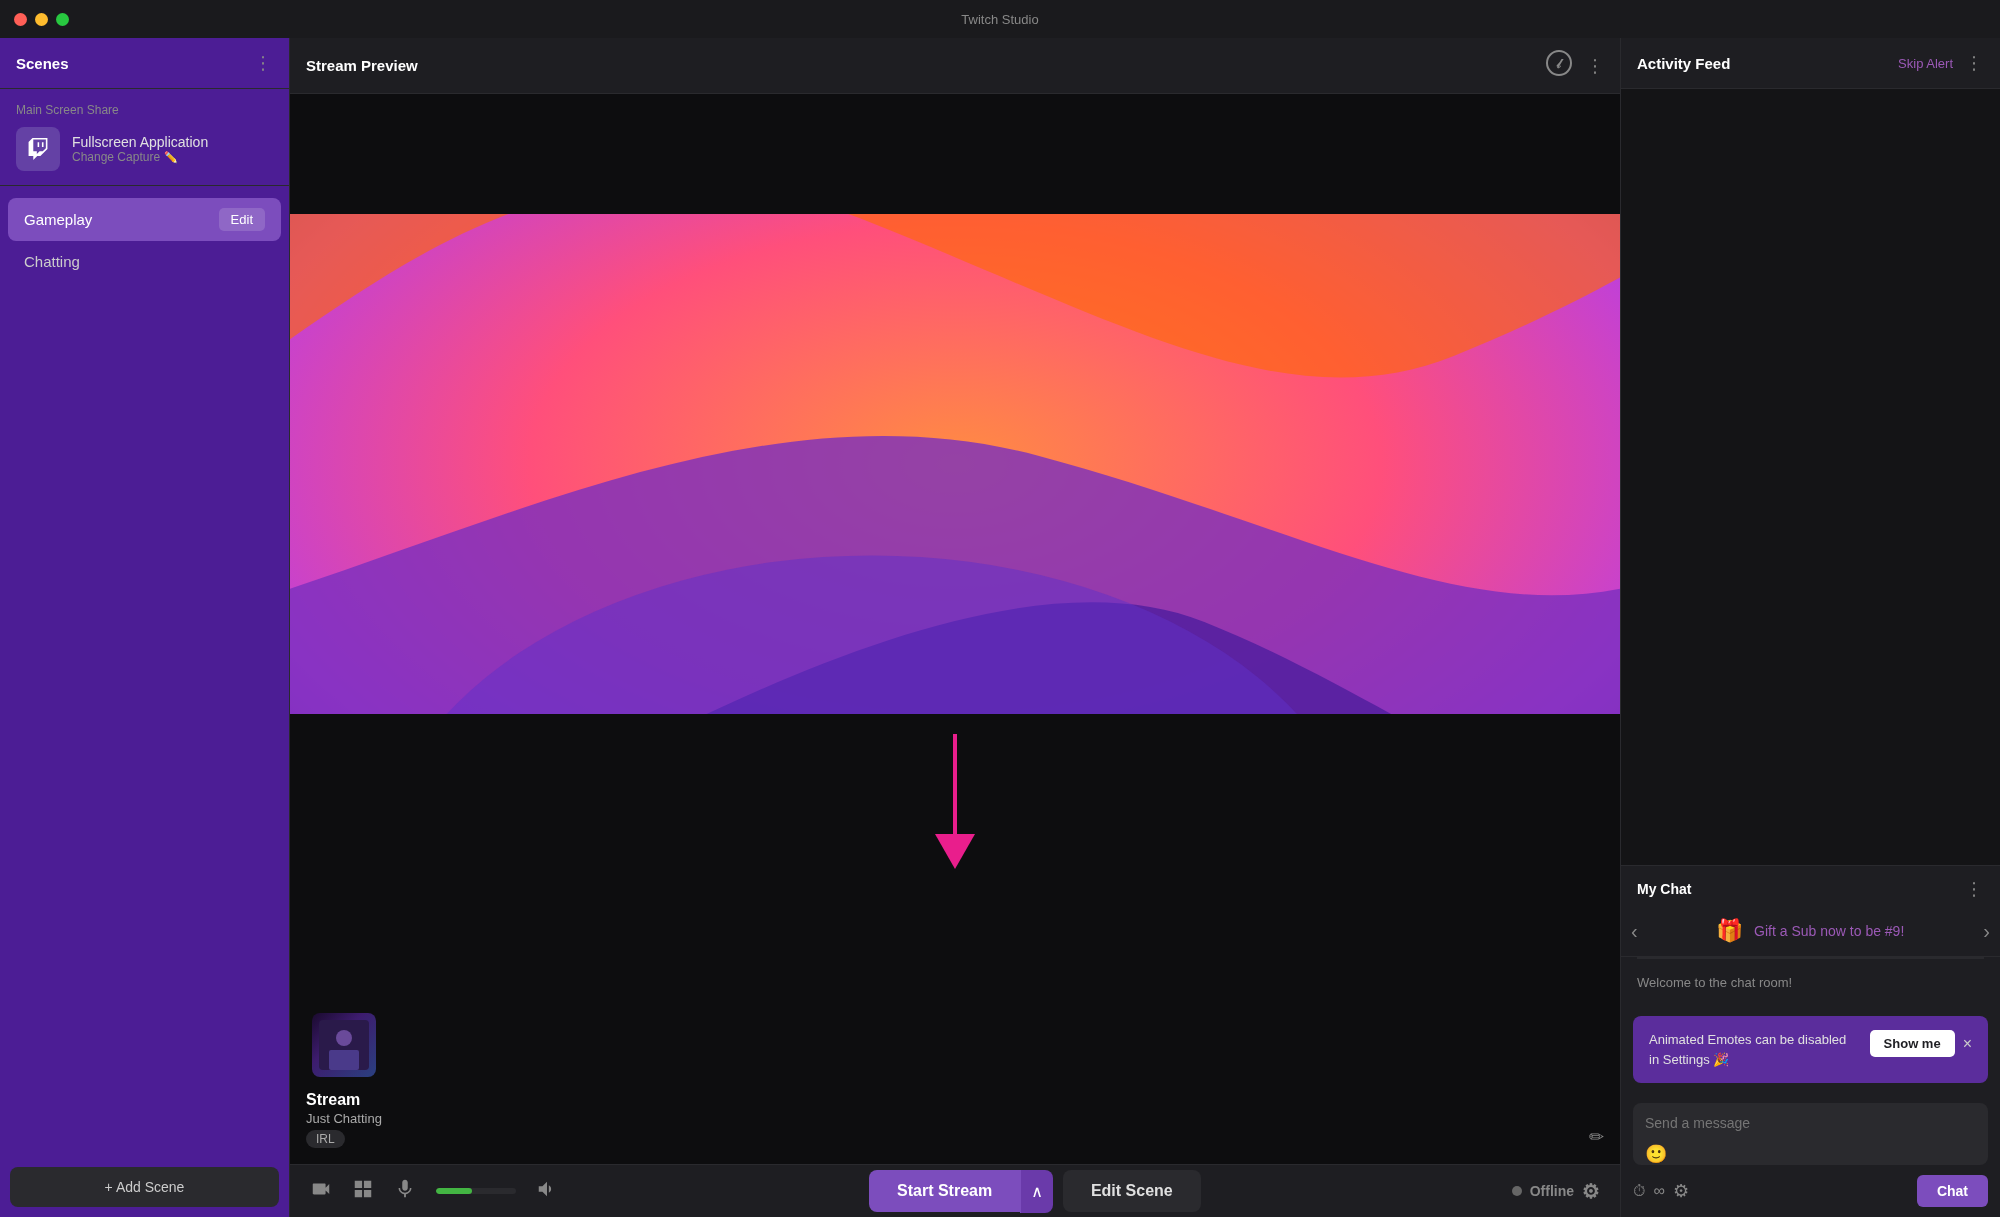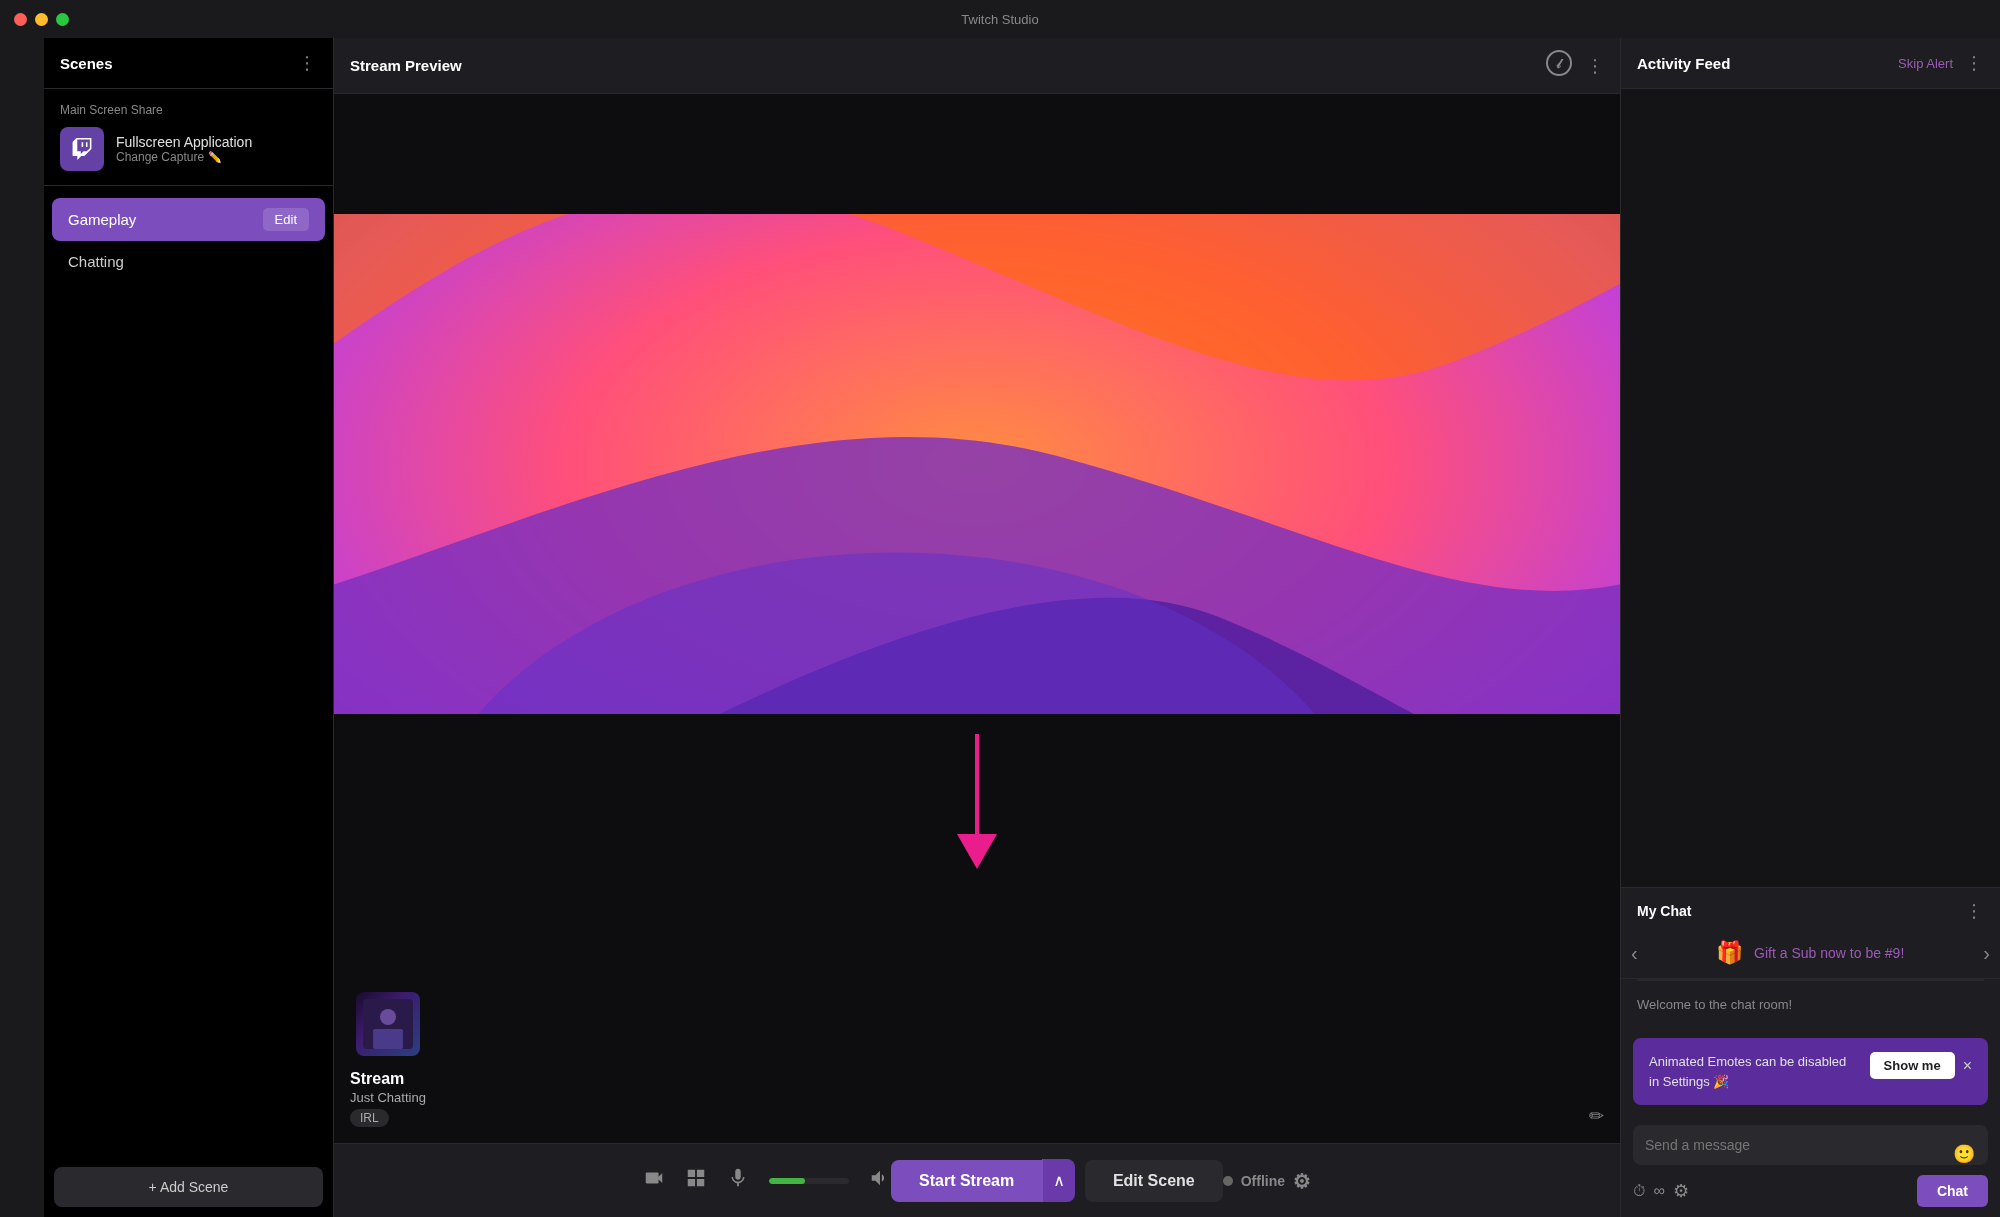--- a/index.html
+++ b/index.html
@@ -47,26 +47,25 @@
     
     .main-content {
       flex: 1;
       display: flex;
       overflow: hidden;
     }
 
     
     .sidebar {
       width: 290px;
-      background: #000000;
+      background: #4c1d95;
       display: flex;
       flex-direction: column;
       border-right: 1px solid #2a2a2e;
       flex-shrink: 0;
-      margin-left: 44px;
     }
     .sidebar-header {
       display: flex;
       justify-content: space-between;
       align-items: center;
       padding: 14px 16px;
       border-bottom: 1px solid #2a2a2e;
     }
     .sidebar-header-title {
       font-size: 15px;
@@ -328,25 +327,25 @@
     }
     .stream-edit-icon {
       margin-left: auto;
       color: #888;
       font-size: 18px;
       cursor: pointer;
     }
 
     
     .bottom-bar {
-      height: 74px;
+      height: 53px;
       background: #1e1e22;
       display: flex;
       align-items: center;
-      justify-content: center;
+      justify-content: space-between;
       padding: 0 20px;
       border-top: 1px solid #2a2a2e;
       flex-shrink: 0;
     }
     .bottom-left {
       display: flex;
       align-items: center;
       gap: 20px;
     }
     .bottom-icon {
@@ -565,23 +564,24 @@
 
     
     .chat-input-area {
       padding: 10px 12px;
       background: #1e1e22;
     }
     .chat-input-wrapper {
       background: #2a2a2e;
       border-radius: 8px;
       display: flex;
-      align-items: flex-end;
+      align-items: flex-start;
       padding: 0 12px;
       margin-bottom: 10px;
+      flex-direction: column;
     }
     .chat-input {
       flex: 1;
       background: none;
       border: none;
       color: #ccc;
       font-size: 14px;
       padding: 12px 0;
       outline: none;
     }

